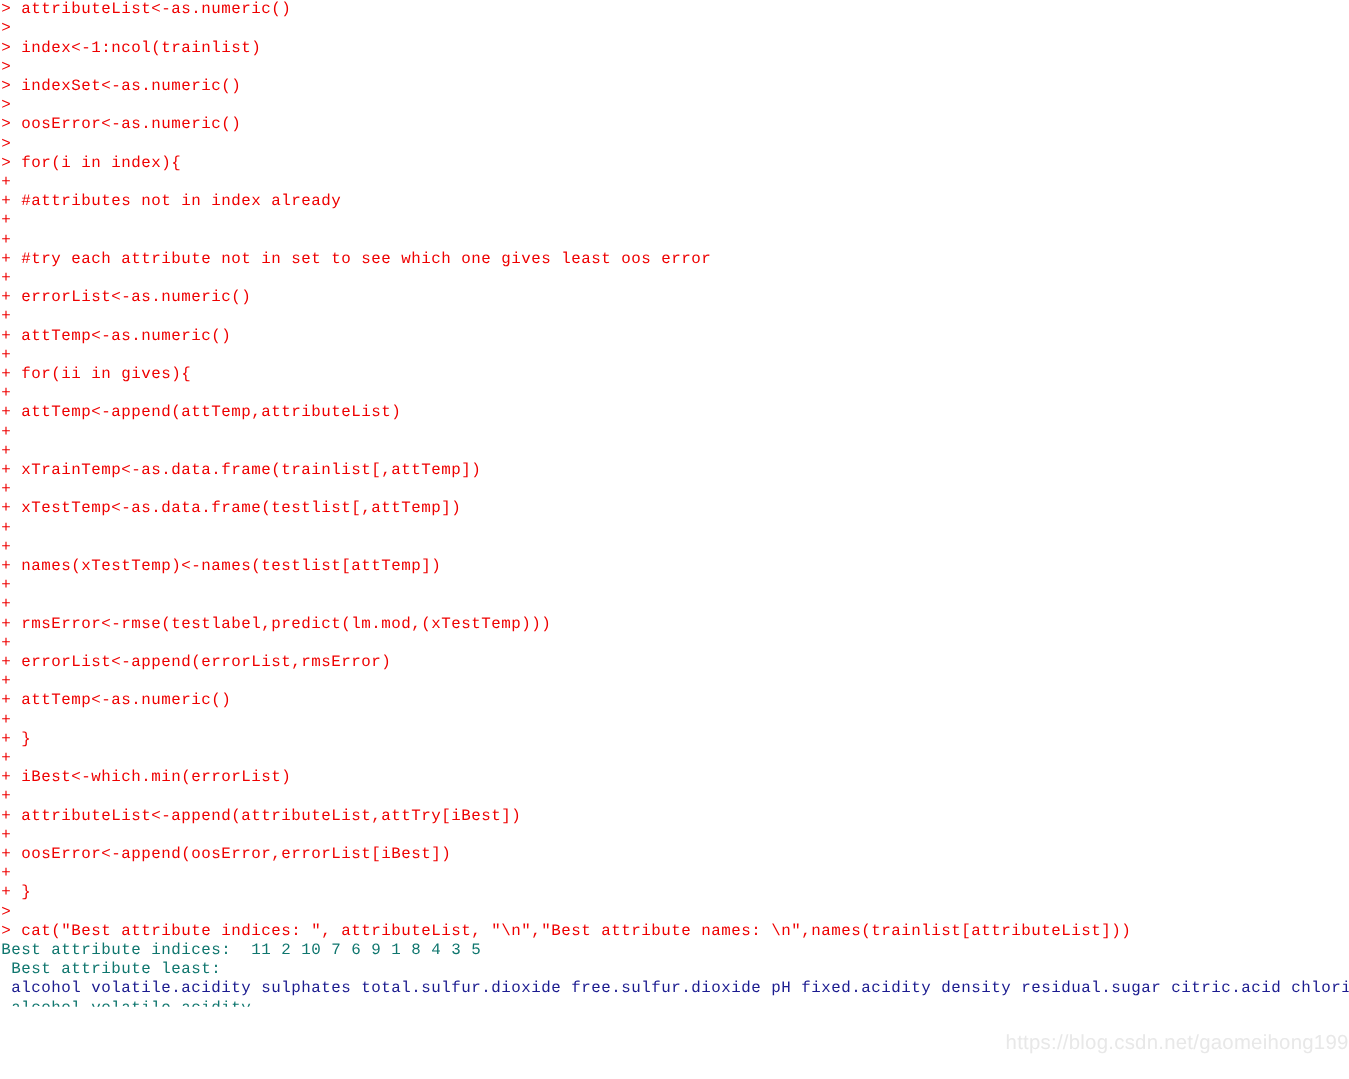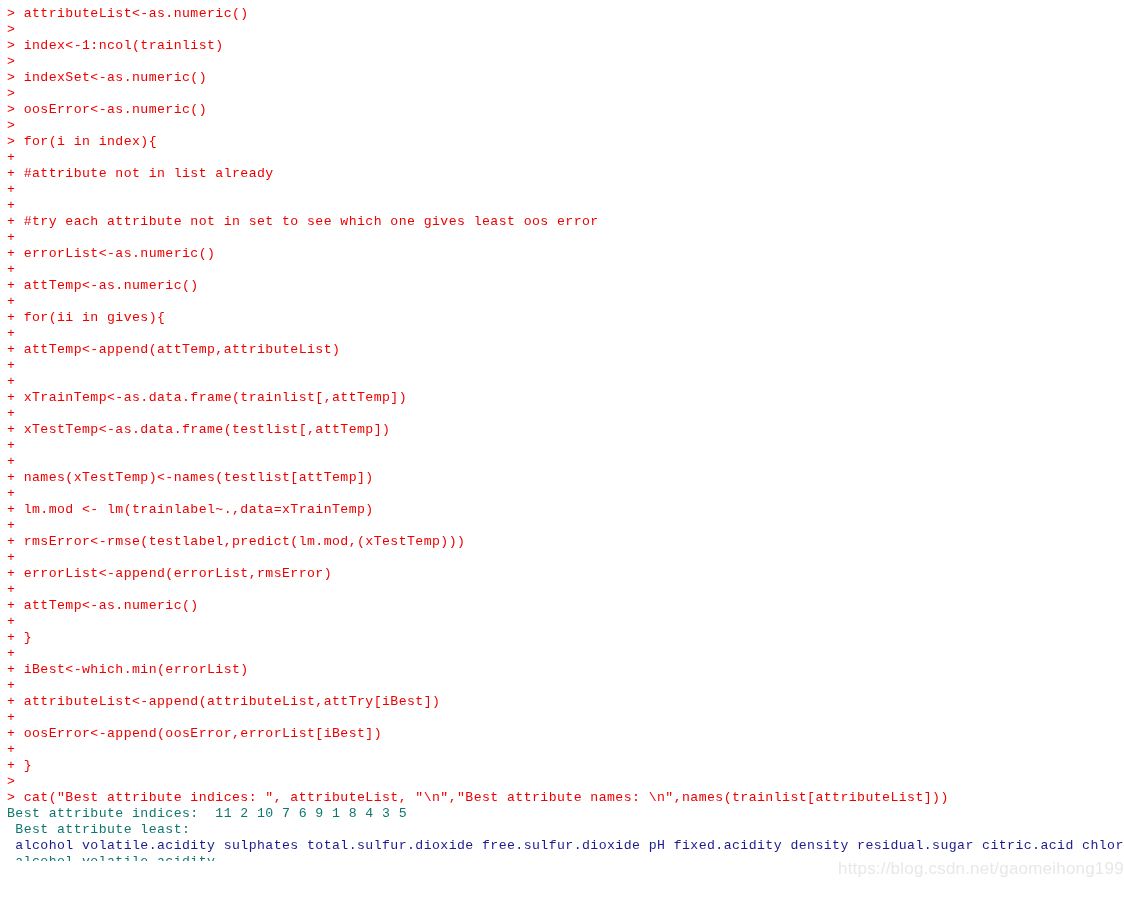--- a/index.html
+++ b/index.html
@@ -16,21 +16,21 @@
     font-family: "Liberation Mono", "DejaVu Sans Mono", monospace;
   }
   #console {
     position: absolute;
     left: 0;
     top: 0;
     width: 1124px;
     height: 899px;
     overflow: hidden;
     background: #ffffff;
-    padding: 6px;
+    padding: 0;
     box-sizing: border-box;
   }
   .line {
     font-family: "Liberation Mono", "DejaVu Sans Mono", monospace;
     font-size: 13.2px;
     line-height: 16px;
     height: 16px;
     white-space: pre;
     letter-spacing: 0.42px;
     padding-left: 1px;
@@ -59,42 +59,41 @@
     <div class="line cmd">&gt; attributeList&lt;-as.numeric()</div>
     <div class="line cmd">&gt;</div>
     <div class="line cmd">&gt; index&lt;-1:ncol(trainlist)</div>
     <div class="line cmd">&gt;</div>
     <div class="line cmd">&gt; indexSet&lt;-as.numeric()</div>
     <div class="line cmd">&gt;</div>
     <div class="line cmd">&gt; oosError&lt;-as.numeric()</div>
     <div class="line cmd">&gt;</div>
     <div class="line cmd">&gt; for(i in index){</div>
     <div class="line cmd">+</div>
-    <div class="line cmd">+ #attribute not in list already</div>
+    <div class="line cmd">+ #attributes not in index already</div>
     <div class="line cmd">+</div>
     <div class="line cmd">+</div>
     <div class="line cmd">+ #try each attribute not in set to see which one gives least oos error</div>
     <div class="line cmd">+</div>
     <div class="line cmd">+ errorList&lt;-as.numeric()</div>
     <div class="line cmd">+</div>
     <div class="line cmd">+ attTemp&lt;-as.numeric()</div>
     <div class="line cmd">+</div>
     <div class="line cmd">+ for(ii in gives){</div>
     <div class="line cmd">+</div>
     <div class="line cmd">+ attTemp&lt;-append(attTemp,attributeList)</div>
     <div class="line cmd">+</div>
     <div class="line cmd">+</div>
     <div class="line cmd">+ xTrainTemp&lt;-as.data.frame(trainlist[,attTemp])</div>
     <div class="line cmd">+</div>
     <div class="line cmd">+ xTestTemp&lt;-as.data.frame(testlist[,attTemp])</div>
     <div class="line cmd">+</div>
     <div class="line cmd">+</div>
     <div class="line cmd">+ names(xTestTemp)&lt;-names(testlist[attTemp])</div>
     <div class="line cmd">+</div>
-    <div class="line cmd">+ lm.mod &lt;- lm(trainlabel~.,data=xTrainTemp)</div>
     <div class="line cmd">+</div>
     <div class="line cmd">+ rmsError&lt;-rmse(testlabel,predict(lm.mod,(xTestTemp)))</div>
     <div class="line cmd">+</div>
     <div class="line cmd">+ errorList&lt;-append(errorList,rmsError)</div>
     <div class="line cmd">+</div>
     <div class="line cmd">+ attTemp&lt;-as.numeric()</div>
     <div class="line cmd">+</div>
     <div class="line cmd">+ }</div>
     <div class="line cmd">+</div>
     <div class="line cmd">+ iBest&lt;-which.min(errorList)</div>

